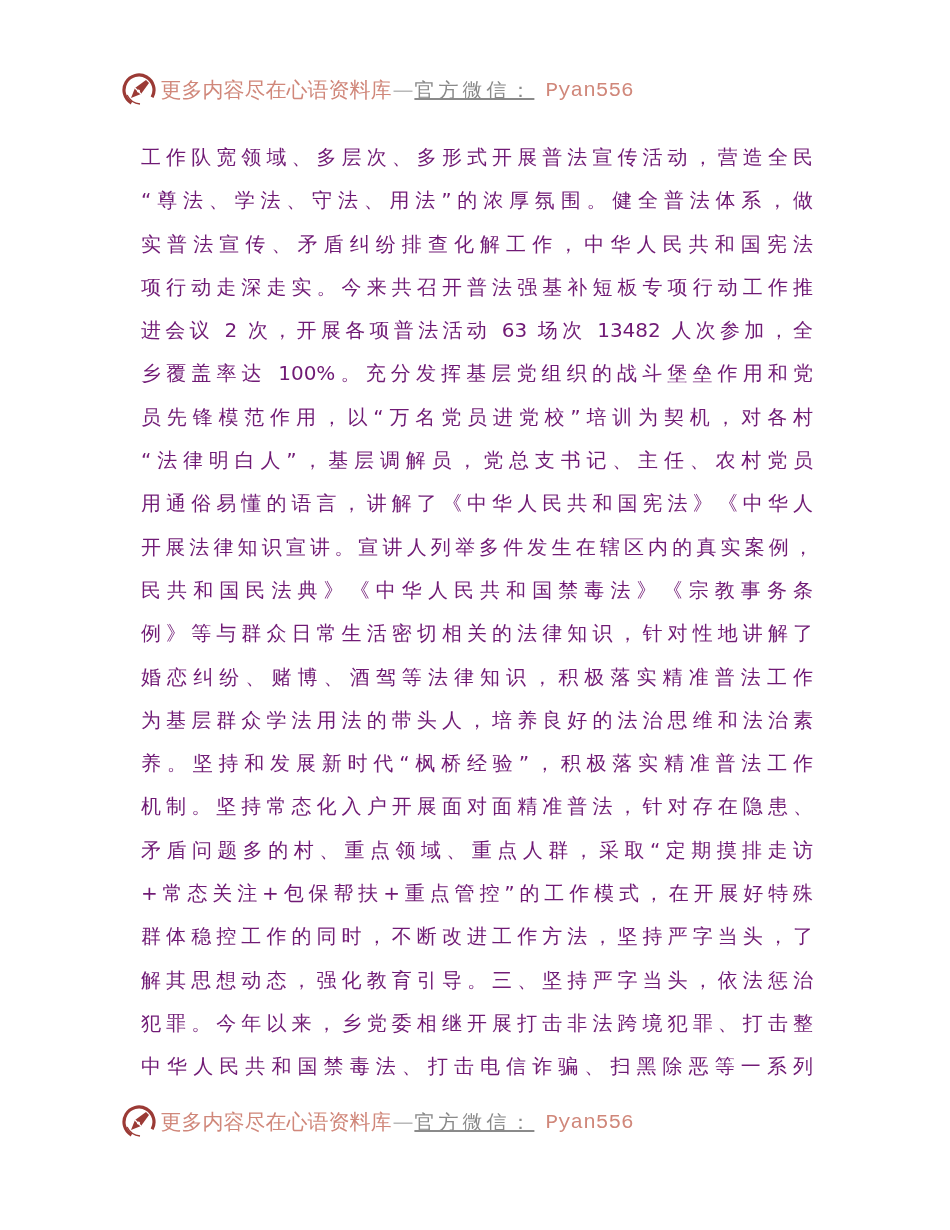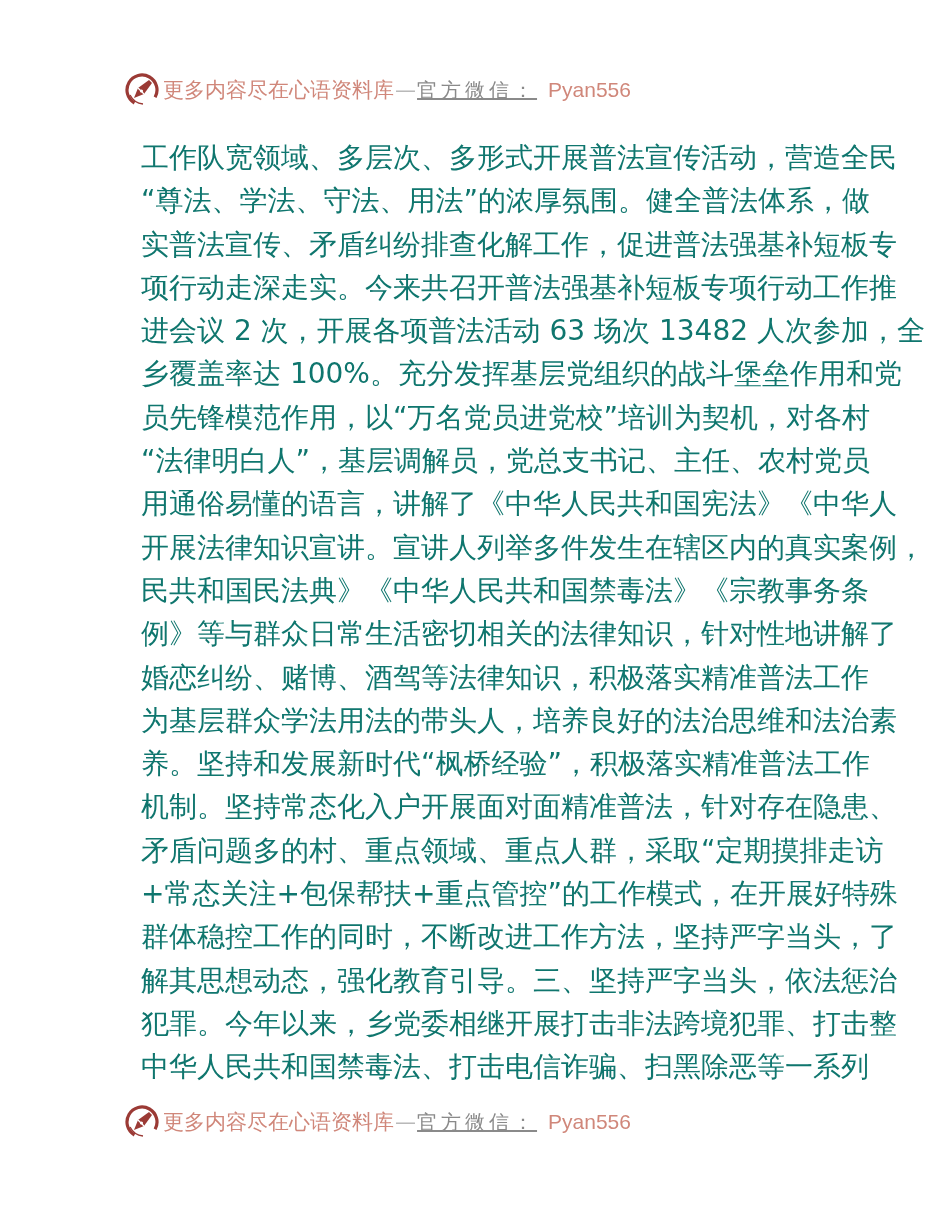--- a/index.html
+++ b/index.html
@@ -46,34 +46,34 @@
     .banner .official {
       font-size: 20px;
       color: #8a8a8a;
       letter-spacing: 4px;
       font-family: "DejaVu Serif", serif;
       text-decoration: underline;
     }
     .banner .wechat {
       font-size: 21px;
       color: #d0877a;
-      font-family: Liberation Sans, sans-serif;
+      font-family: Liberation Mono, monospace;
       margin-left: 11px;
     }
     .content {
       position: absolute;
       left: 141px;
       top: 136px;
       width: 672px;
     }
     .line {
       height: 43.3px;
       line-height: 43.3px;
-      font-size: 28px;
-      color: #0f766e;
+      font-size: 20px;
+      color: #701a75;
       white-space: nowrap;
       text-align: justify;
       text-align-last: justify;
       font-family: "DejaVu Sans", sans-serif;
     }
   </style>
 </head>
 <body>
 
 <div class="banner top">
@@ -88,21 +88,21 @@
   </span>
   <span class="promo">更多内容尽在心语资料库</span>
   <span class="dash">—</span>
   <span class="official">官方微信：</span>
   <span class="wechat">Pyan556</span>
 </div>
 
 <div class="content">
   <div class="line">工作队宽领域、多层次、多形式开展普法宣传活动，营造全民</div>
   <div class="line">“尊法、学法、守法、用法”的浓厚氛围。健全普法体系，做</div>
-  <div class="line">实普法宣传、矛盾纠纷排查化解工作，促进普法强基补短板专</div>
+  <div class="line">实普法宣传、矛盾纠纷排查化解工作，中华人民共和国宪法</div>
   <div class="line">项行动走深走实。今来共召开普法强基补短板专项行动工作推</div>
   <div class="line">进会议 2 次，开展各项普法活动 63 场次 13482 人次参加，全</div>
   <div class="line">乡覆盖率达 100%。充分发挥基层党组织的战斗堡垒作用和党</div>
   <div class="line">员先锋模范作用，以“万名党员进党校”培训为契机，对各村</div>
   <div class="line">“法律明白人”，基层调解员，党总支书记、主任、农村党员</div>
   <div class="line">用通俗易懂的语言，讲解了《中华人民共和国宪法》《中华人</div>
   <div class="line">开展法律知识宣讲。宣讲人列举多件发生在辖区内的真实案例，</div>
   <div class="line">民共和国民法典》《中华人民共和国禁毒法》《宗教事务条</div>
   <div class="line">例》等与群众日常生活密切相关的法律知识，针对性地讲解了</div>
   <div class="line">婚恋纠纷、赌博、酒驾等法律知识，积极落实精准普法工作</div>

